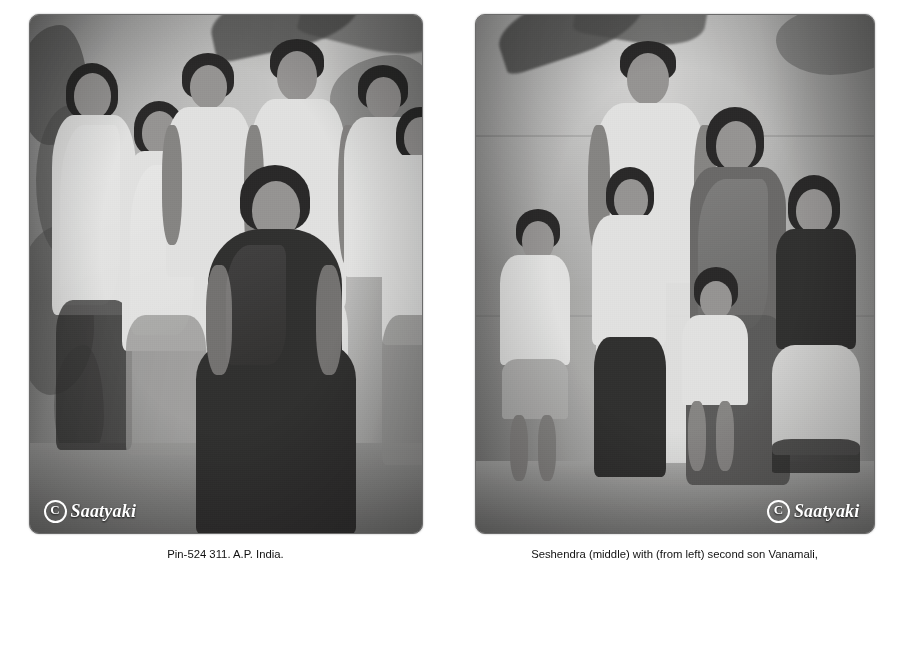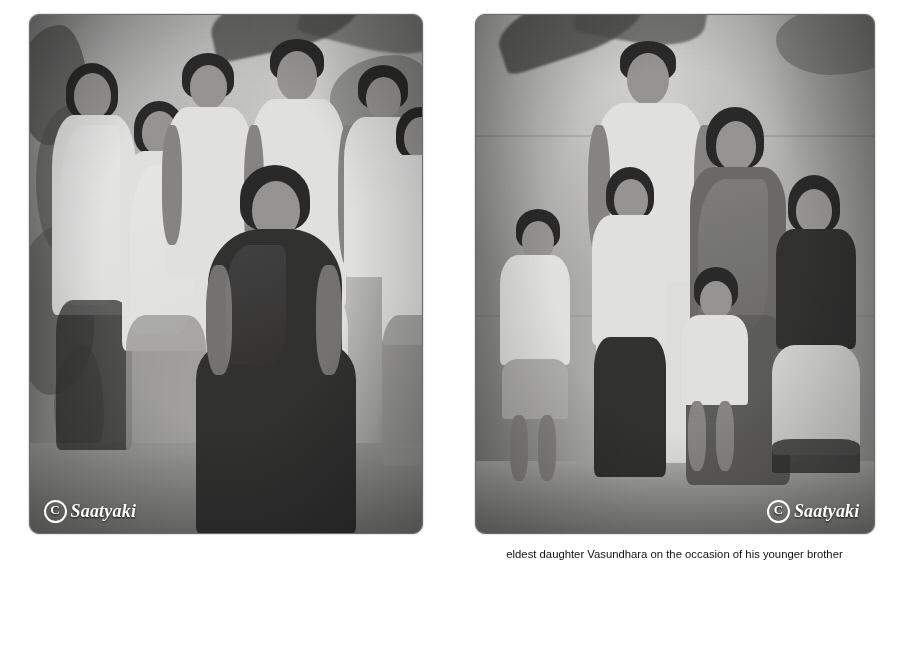--- a/index.html
+++ b/index.html
@@ -258,20 +258,21 @@
         <div class="vignette"></div>
       </div>
 
       <div class="stamp">
         <span class="c-mark">C</span>
         <span class="c-text">Saatyaki</span>
       </div>
     </div>
 
     <div class="caption">
+      <div>Pin-524 311. A.P. India.</div>
     </div>
   </div>
 
   <div class="photo-block right">
 
     <div class="photo-frame right-frame">
       <div class="photo-canvas right-base">
 
         <div class="palm" style="left:20px; top:-20px; width:150px; height:60px; transform:rotate(-18deg); background:#4a4a43;"></div>
         <div class="palm" style="left:100px; top:-28px; width:130px; height:56px; transform:rotate(10deg); background:#525249; opacity:.7;"></div>
@@ -334,17 +335,17 @@
         <div class="vignette"></div>
       </div>
 
       <div class="stamp" style="left:auto; right:14px;">
         <span class="c-mark">C</span>
         <span class="c-text">Saatyaki</span>
       </div>
     </div>
 
     <div class="caption">
-      <div>eldest daughter Vasundhara on the occasion of his younger brother</div>
+      <div>Seshendra (middle) with (from left) second son Vanamali,</div>
     </div>
   </div>
 
 </div>
 
 </body></html>

